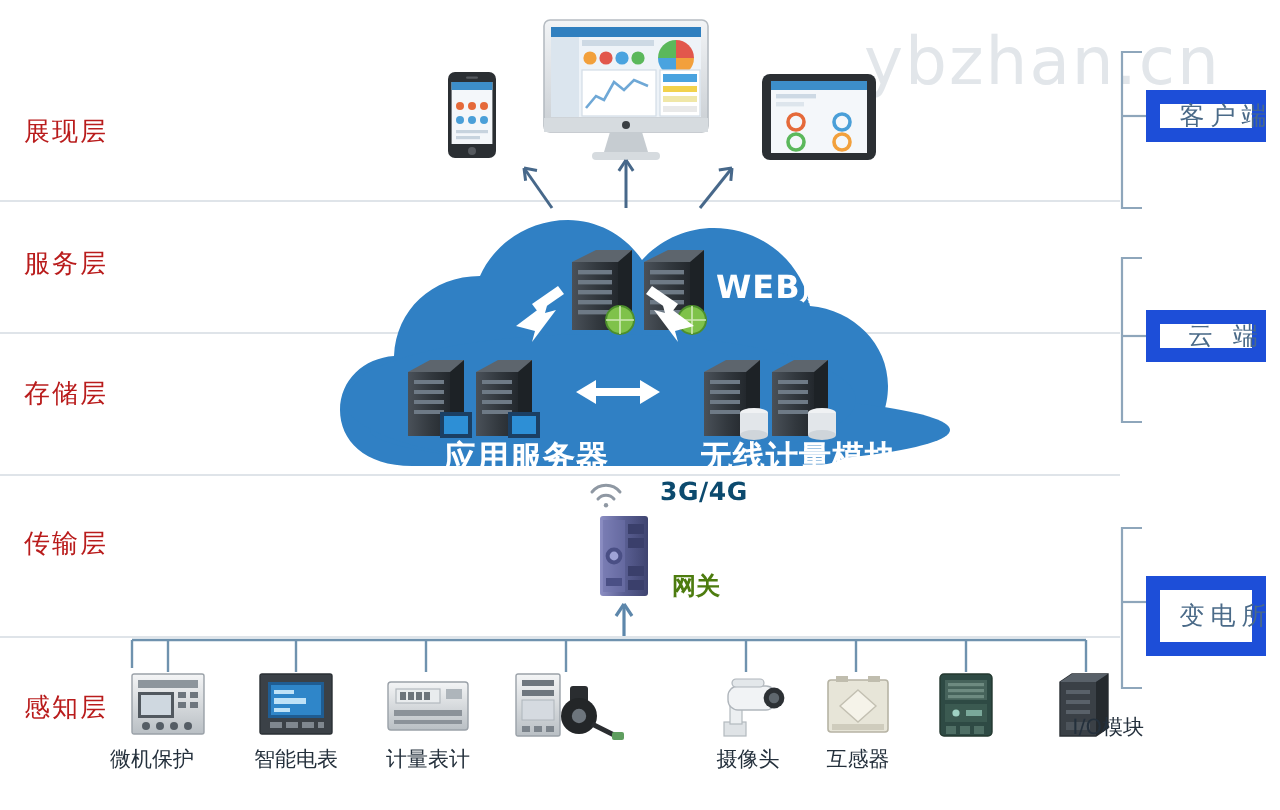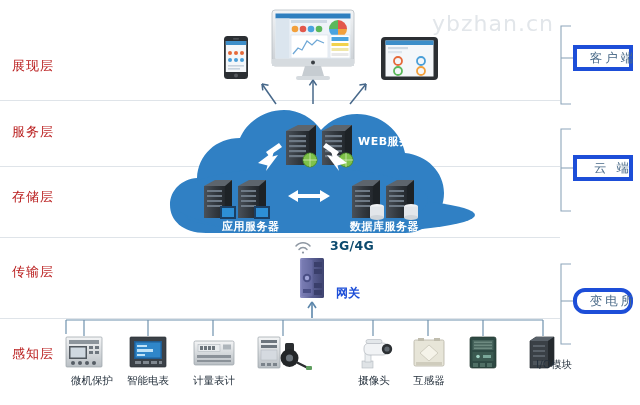--- a/index.html
+++ b/index.html
@@ -7,46 +7,46 @@
     width: 640px; height: 405px;
     background: #ffffff;
     font-family: "DejaVu Sans", "Liberation Sans", sans-serif;
     overflow: hidden;
   }
   #stage { position: relative; width: 640px; height: 405px; background:#fff; }
 
   
   .watermark {
     position: absolute; left: 432px; top: 11px;
-    font-size: 22px; font-weight: 400; letter-spacing: 1px;
+    font-size: 33px; font-weight: 400; letter-spacing: 1px;
     color: #e2e6ea; white-space: nowrap; user-select: none;
   }
 
   
   .divider { position: absolute; left: 0; height: 1px; background: #dfe4e9; }
 
   
   .layer-label {
     position: absolute; left: 12px;
     font-size: 13px; color: #b91c1c; letter-spacing: 1px;
     white-space: nowrap;
   }
   .srv-label {
-    position: absolute; color: #ffffff; font-size: 11px; font-weight: bold;
+    position: absolute; color: #ffffff; font-size: 16px; font-weight: bold;
     white-space: nowrap; letter-spacing: .5px;
   }
 
   
   .tx { position: absolute; white-space: nowrap; }
-  .gw-label { font-size: 12px; color: #1d4ed8; font-weight: bold; }
+  .gw-label { font-size: 12px; color: #4d7c0f; font-weight: bold; }
   .g34 { font-size: 12.5px; color: #0c4a6e; font-weight: bold; letter-spacing: .3px; }
 
   
   .side-box {
-    position: absolute; border: 4px solid #1d4ed8; background: #ffffff;
+    position: absolute; border: 7px solid #1d4ed8; background: #ffffff;
     display: flex; align-items: center; justify-content: center;
     font-size: 12.5px; color: #4a6party; color: #4a6a88; letter-spacing: 3px;
     white-space: nowrap;
     padding-left: 20px;
   }
 
   
   .dev-label {
     position: absolute; font-size: 10.5px; color: #24303c;
     text-align: center; line-height: 13px; white-space: nowrap;
@@ -474,29 +474,29 @@
       <path d="M571 129 h-10 v82 h10"></path>
       <path d="M561 168 h12"></path>
 
       <path d="M571 264 h-10 v80 h10"></path>
       <path d="M561 301 h12"></path>
     </g>
   </svg>
 
   <div class="srv-label" style="left:358px; top:134px;">WEB服务器</div>
   <div class="srv-label" style="left:222px; top:219px;">应用服务器</div>
-  <div class="srv-label" style="left:350px; top:219px;">数据库服务器</div>
+  <div class="srv-label" style="left:350px; top:219px;">无线计量模块</div>
 
   <div class="tx g34" style="left:330px; top:238px;">3G/4G</div>
   <div class="tx gw-label" style="left:336px; top:285px;">网关</div>
 
   <div class="side-box" style="left:573px; top:45px;  width:60px; height:26px;">客户端</div>
   <div class="side-box" style="left:573px; top:155px; width:60px; height:26px;">云 端</div>
-  <div class="side-box" style="left:573px; top:288px; width:60px; height:26px;border-radius:12px;">变电所</div>
-
-  <div class="dev-label" style="left:62px;  top:374px; width:60px;">微机保护</div>
+  <div class="side-box" style="left:573px; top:288px; width:60px; height:40px;">变电所</div>
+
+  <div class="dev-label" style="left:46px;  top:374px; width:60px;">微机保护</div>
   <div class="dev-label" style="left:118px; top:374px; width:60px;text-align:center;">智能电表</div>
   <div class="dev-label" style="left:184px; top:374px; width:60px;">计量表计</div>
   <div class="dev-label" style="left:351px; top:374px; width:46px;">摄像头</div>
   <div class="dev-label" style="left:406px; top:374px; width:46px;">互感器</div>
   <div class="dev-label" style="left:516px; top:358px; width:56px;text-align:right;">I/O模块</div>
 
 </div>
 
 </body></html>

